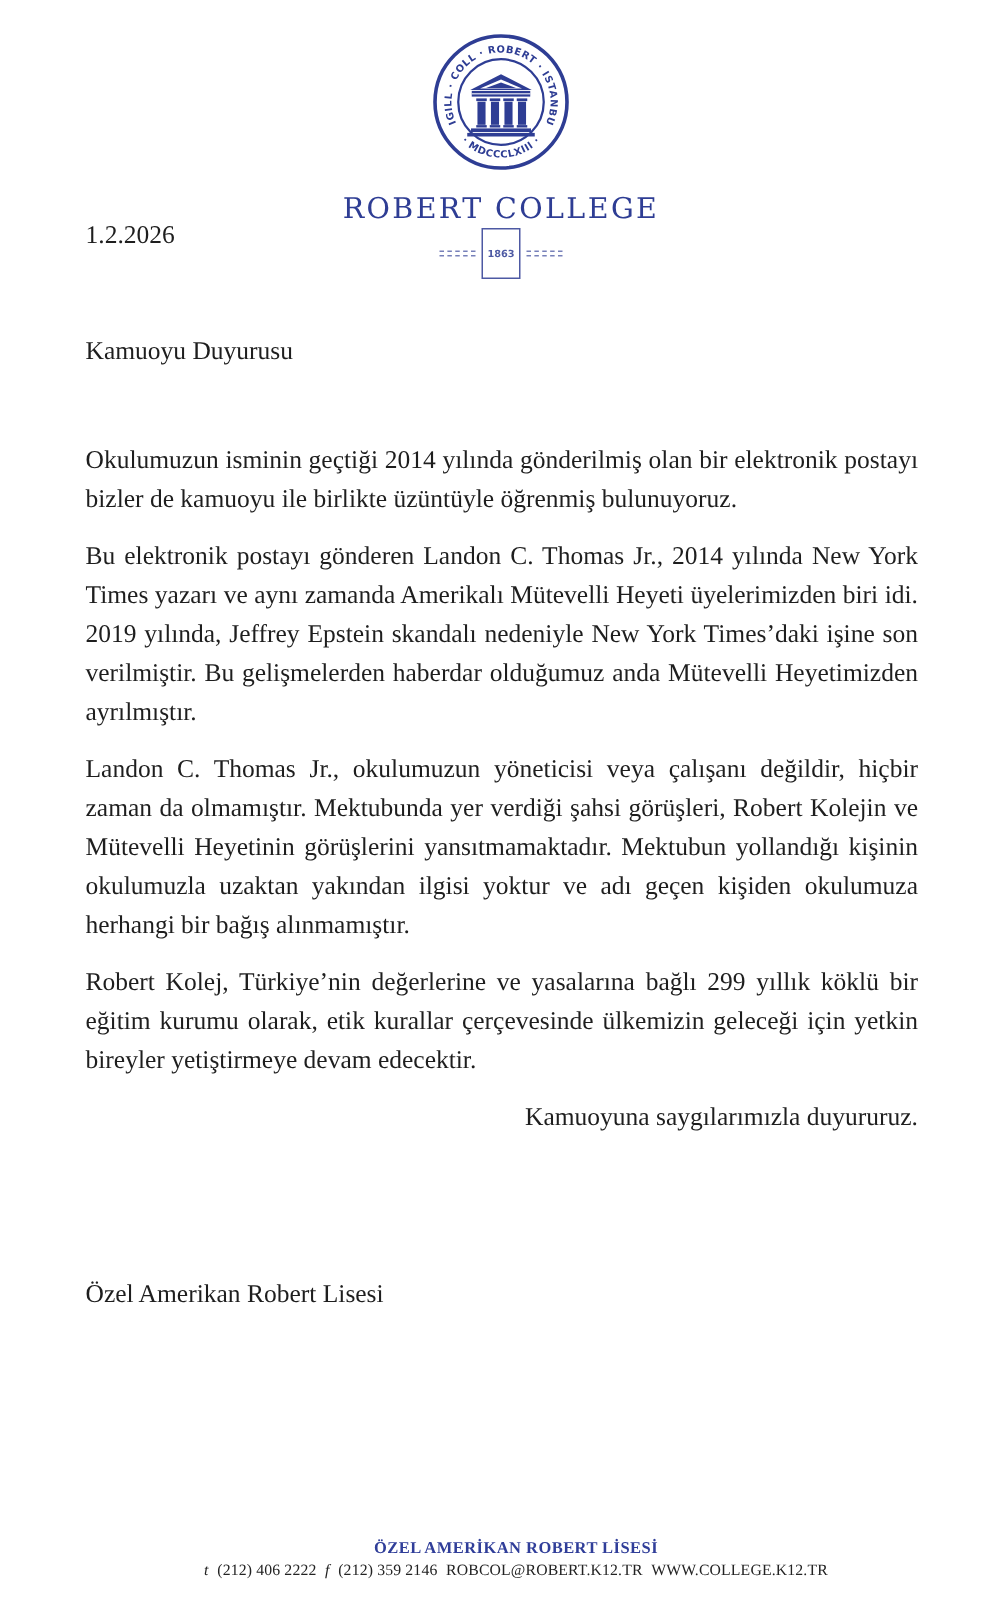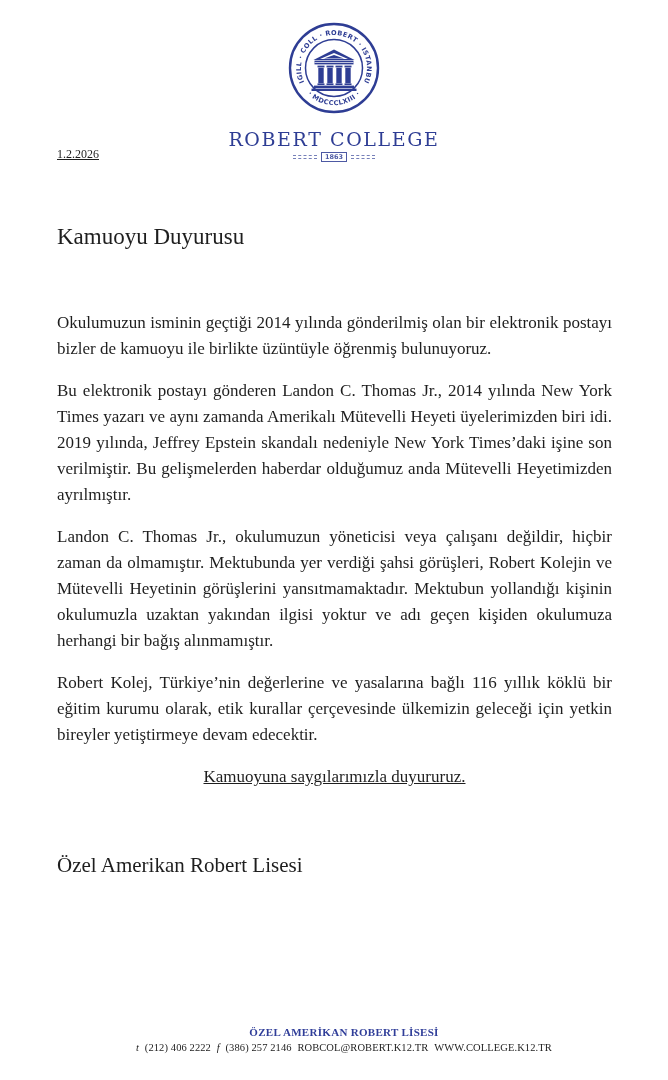--- a/index.html
+++ b/index.html
@@ -56,57 +56,56 @@
     border-top: 1px dashed var(--seal);
     border-bottom: 1px dashed var(--seal);
     opacity: 0.65;
   }
   .year-box {
     font-family: "DejaVu Sans", sans-serif;
     font-size: 6.5px;
     font-weight: bold;
     color: var(--seal);
     border: 1px solid var(--seal);
-    padding: 0 3px;
+    padding: 12px 3px;
     line-height: 8px;
     opacity: 0.85;
   }
 
   
   .date-line {
     position: absolute;
     top: 147px;
     left: 57px;
-    font-size: 12px;
-    text-decoration: underline;
+    font-size: 17px;
   }
   .announcement-title {
     position: absolute;
     top: 224px;
     left: 57px;
-    font-size: 23px;
+    font-size: 17px;
   }
   .letter-body {
     position: absolute;
     top: 294px;
     left: 57px;
     width: 555px;
     font-size: 17px;
     line-height: 26px;
   }
   .letter-body p {
     text-align: justify;
-    margin: 16px 0 12px 0;
-  }
-  .letter-body p.closing { text-align: center; text-decoration: underline; }
+    margin: 0 0 12px 0;
+  }
+  .letter-body p.closing { text-align: right; }
   .signature {
     position: absolute;
     top: 853px;
     left: 57px;
-    font-size: 21px;
+    font-size: 17px;
   }
 
   
   .footer {
     position: absolute;
     top: 1024px;
     left: 10px;
     width: 100%;
     text-align: center;
     font-family: "Liberation Serif", serif;
@@ -173,32 +172,32 @@
   </div>
 
   <div class="date-line">1.2.2026</div>
   <div class="announcement-title">Kamuoyu Duyurusu</div>
 
   <div class="letter-body">
     <div>
         <p>Okulumuzun isminin geçtiği 2014 yılında gönderilmiş olan bir elektronik postayı bizler de kamuoyu ile birlikte üzüntüyle öğrenmiş bulunuyoruz.</p>
         <p>Bu elektronik postayı gönderen Landon C. Thomas Jr., 2014 yılında New York Times yazarı ve aynı zamanda Amerikalı Mütevelli Heyeti üyelerimizden biri idi. 2019 yılında, Jeffrey Epstein skandalı nedeniyle New York Times’daki işine son verilmiştir. Bu gelişmelerden haberdar olduğumuz anda Mütevelli Heyetimizden ayrılmıştır.</p>
         <p>Landon C. Thomas Jr., okulumuzun yöneticisi veya çalışanı değildir, hiçbir zaman da olmamıştır. Mektubunda yer verdiği şahsi görüşleri, Robert Kolejin ve Mütevelli Heyetinin görüşlerini yansıtmamaktadır. Mektubun yollandığı kişinin okulumuzla uzaktan yakından ilgisi yoktur ve adı geçen kişiden okulumuza herhangi bir bağış alınmamıştır.</p>
-        <p>Robert Kolej, Türkiye’nin değerlerine ve yasalarına bağlı 116 yıllık köklü bir eğitim kurumu olarak, etik kurallar çerçevesinde ülkemizin geleceği için yetkin bireyler yetiştirmeye devam edecektir.</p>
+        <p>Robert Kolej, Türkiye’nin değerlerine ve yasalarına bağlı 299 yıllık köklü bir eğitim kurumu olarak, etik kurallar çerçevesinde ülkemizin geleceği için yetkin bireyler yetiştirmeye devam edecektir.</p>
       </div>
     <p class="closing">Kamuoyuna saygılarımızla duyururuz.</p>
   </div>
 
   <div class="signature">Özel Amerikan Robert Lisesi</div>
 
   <div class="footer">
     <div class="footer-school">ÖZEL AMERİKAN ROBERT LİSESİ</div>
     <div class="footer-contact">
       <span class="it">t</span>
       <span>(212) 406 2222</span>
       <span class="it">f</span>
-      <span>(386) 257 2146</span>
+      <span>(212) 359 2146</span>
       <span>ROBCOL@ROBERT.K12.TR</span>
       <span>WWW.COLLEGE.K12.TR</span>
     </div>
   </div>
 
 </div>
 
 </body></html>

